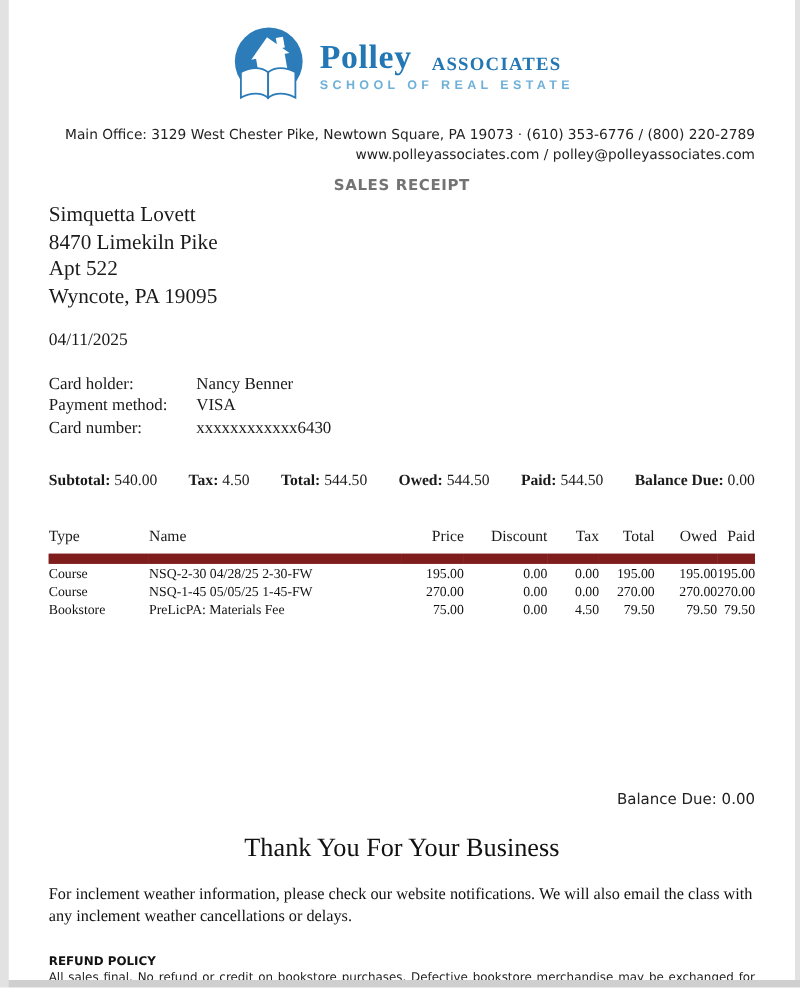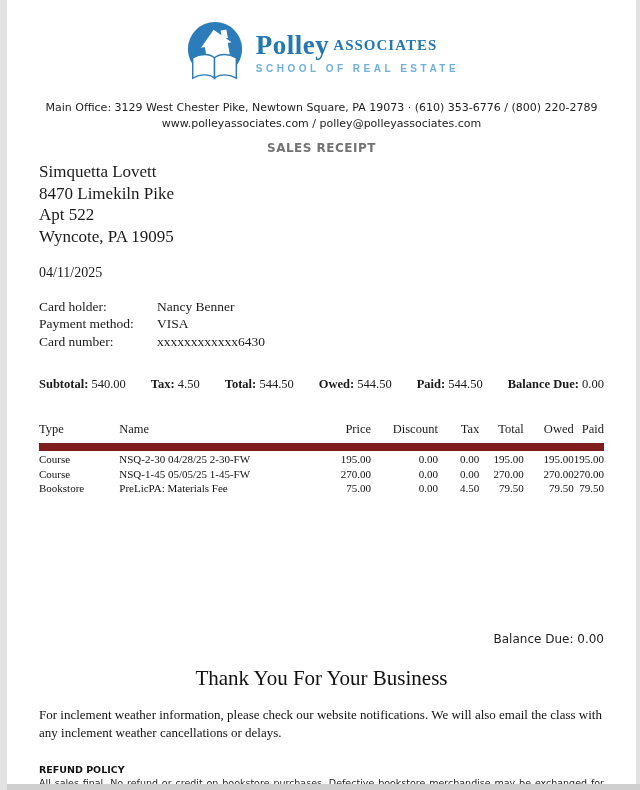--- a/index.html
+++ b/index.html
@@ -20,38 +20,38 @@
   
   .logo-row {
     margin-top: 20px;
     display: flex;
     justify-content: center;
     align-items: center;
     gap: 10px;
   }
   .logo-mark { width: 62px; height: 64px; flex: 0 0 auto; }
   .logo-text { display: flex; flex-direction: column; }
-  .brand-line { display: flex; align-items: center; gap: 4px; }
+  .brand-line { display: flex; align-items: flex-end; gap: 16px; }
   .brand-primary {
     font-family: "Liberation Serif", serif;
     font-size: 27px; font-weight: bold; color: #2277b4; letter-spacing: 0.5px;
   }
   .brand-secondary {
     font-family: "Liberation Serif", serif;
     font-size: 15px; font-weight: bold; color: #2277b4; letter-spacing: 1px;
   }
   .brand-tagline {
     font-family: "Liberation Sans", sans-serif;
     font-size: 10px; font-weight: bold; color: #6fb0d8;
     letter-spacing: 3.5px; margin-top: 2px;
   }
   
   .contact {
     margin-top: 16px;
-    text-align: center;
+    text-align: right;
     font-family: "DejaVu Sans", sans-serif;
     font-size: 11px;
     line-height: 1.45;
     color: #222;
   }
   .doc-title {
     margin-top: 9px;
     text-align: center;
     font-family: "DejaVu Sans", sans-serif;
     font-size: 12px;

